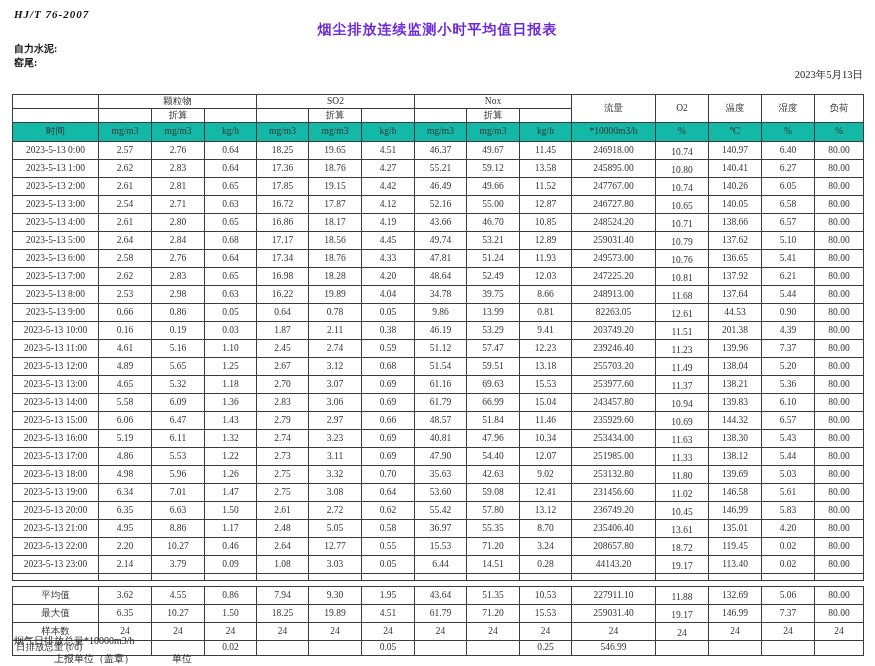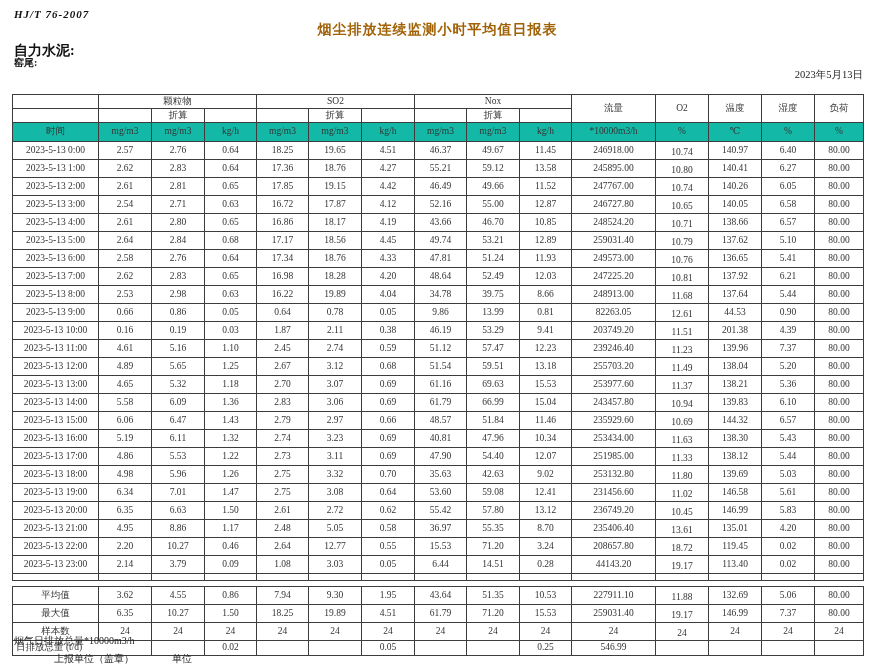--- a/index.html
+++ b/index.html
@@ -2,22 +2,22 @@
 <html><head>
 <meta charset="utf-8">
 <style>
   html,body{margin:0;padding:0;}
   body{
     width:875px;height:666px;background:#ffffff;position:relative;overflow:hidden;
     font-family:"Liberation Serif","DejaVu Serif",serif;color:#333;
     -webkit-font-smoothing:antialiased;
   }
   .std{position:absolute;left:14px;top:8px;font-weight:bold;font-size:11px;color:#111;letter-spacing:1px;font-style:italic;}
-  .title{position:absolute;left:0;top:21px;width:100%;text-align:center;font-weight:bold;font-size:14px;color:#a16207;letter-spacing:1px;}
-  .company{position:absolute;left:14px;top:42px;font-weight:bold;font-size:14px;color:#111;}
+  .title{position:absolute;left:0;top:21px;width:100%;text-align:center;font-weight:bold;font-size:14px;color:#6d28d9;letter-spacing:1px;}
+  .company{position:absolute;left:14px;top:42px;font-weight:bold;font-size:10px;color:#111;}
   .location{position:absolute;left:14px;top:56px;font-weight:bold;font-size:10px;color:#111;}
   .date{position:absolute;left:12px;top:68px;width:851px;text-align:right;font-size:10.5px;color:#222;}
   .tablewrap{position:absolute;left:12px;top:94px;width:851px;}
   table.main{border-collapse:collapse;table-layout:fixed;width:851px;}
   table.main td{
     border:1px solid #3c3c3c;text-align:center;vertical-align:middle;
     font-size:9.5px;line-height:1;padding:0;white-space:nowrap;overflow:hidden;color:#333;
   }
   .hdr td{height:13px;color:#111;}
   .green td{height:18px;background:#14b8a6;color:#1f1f1f;}

